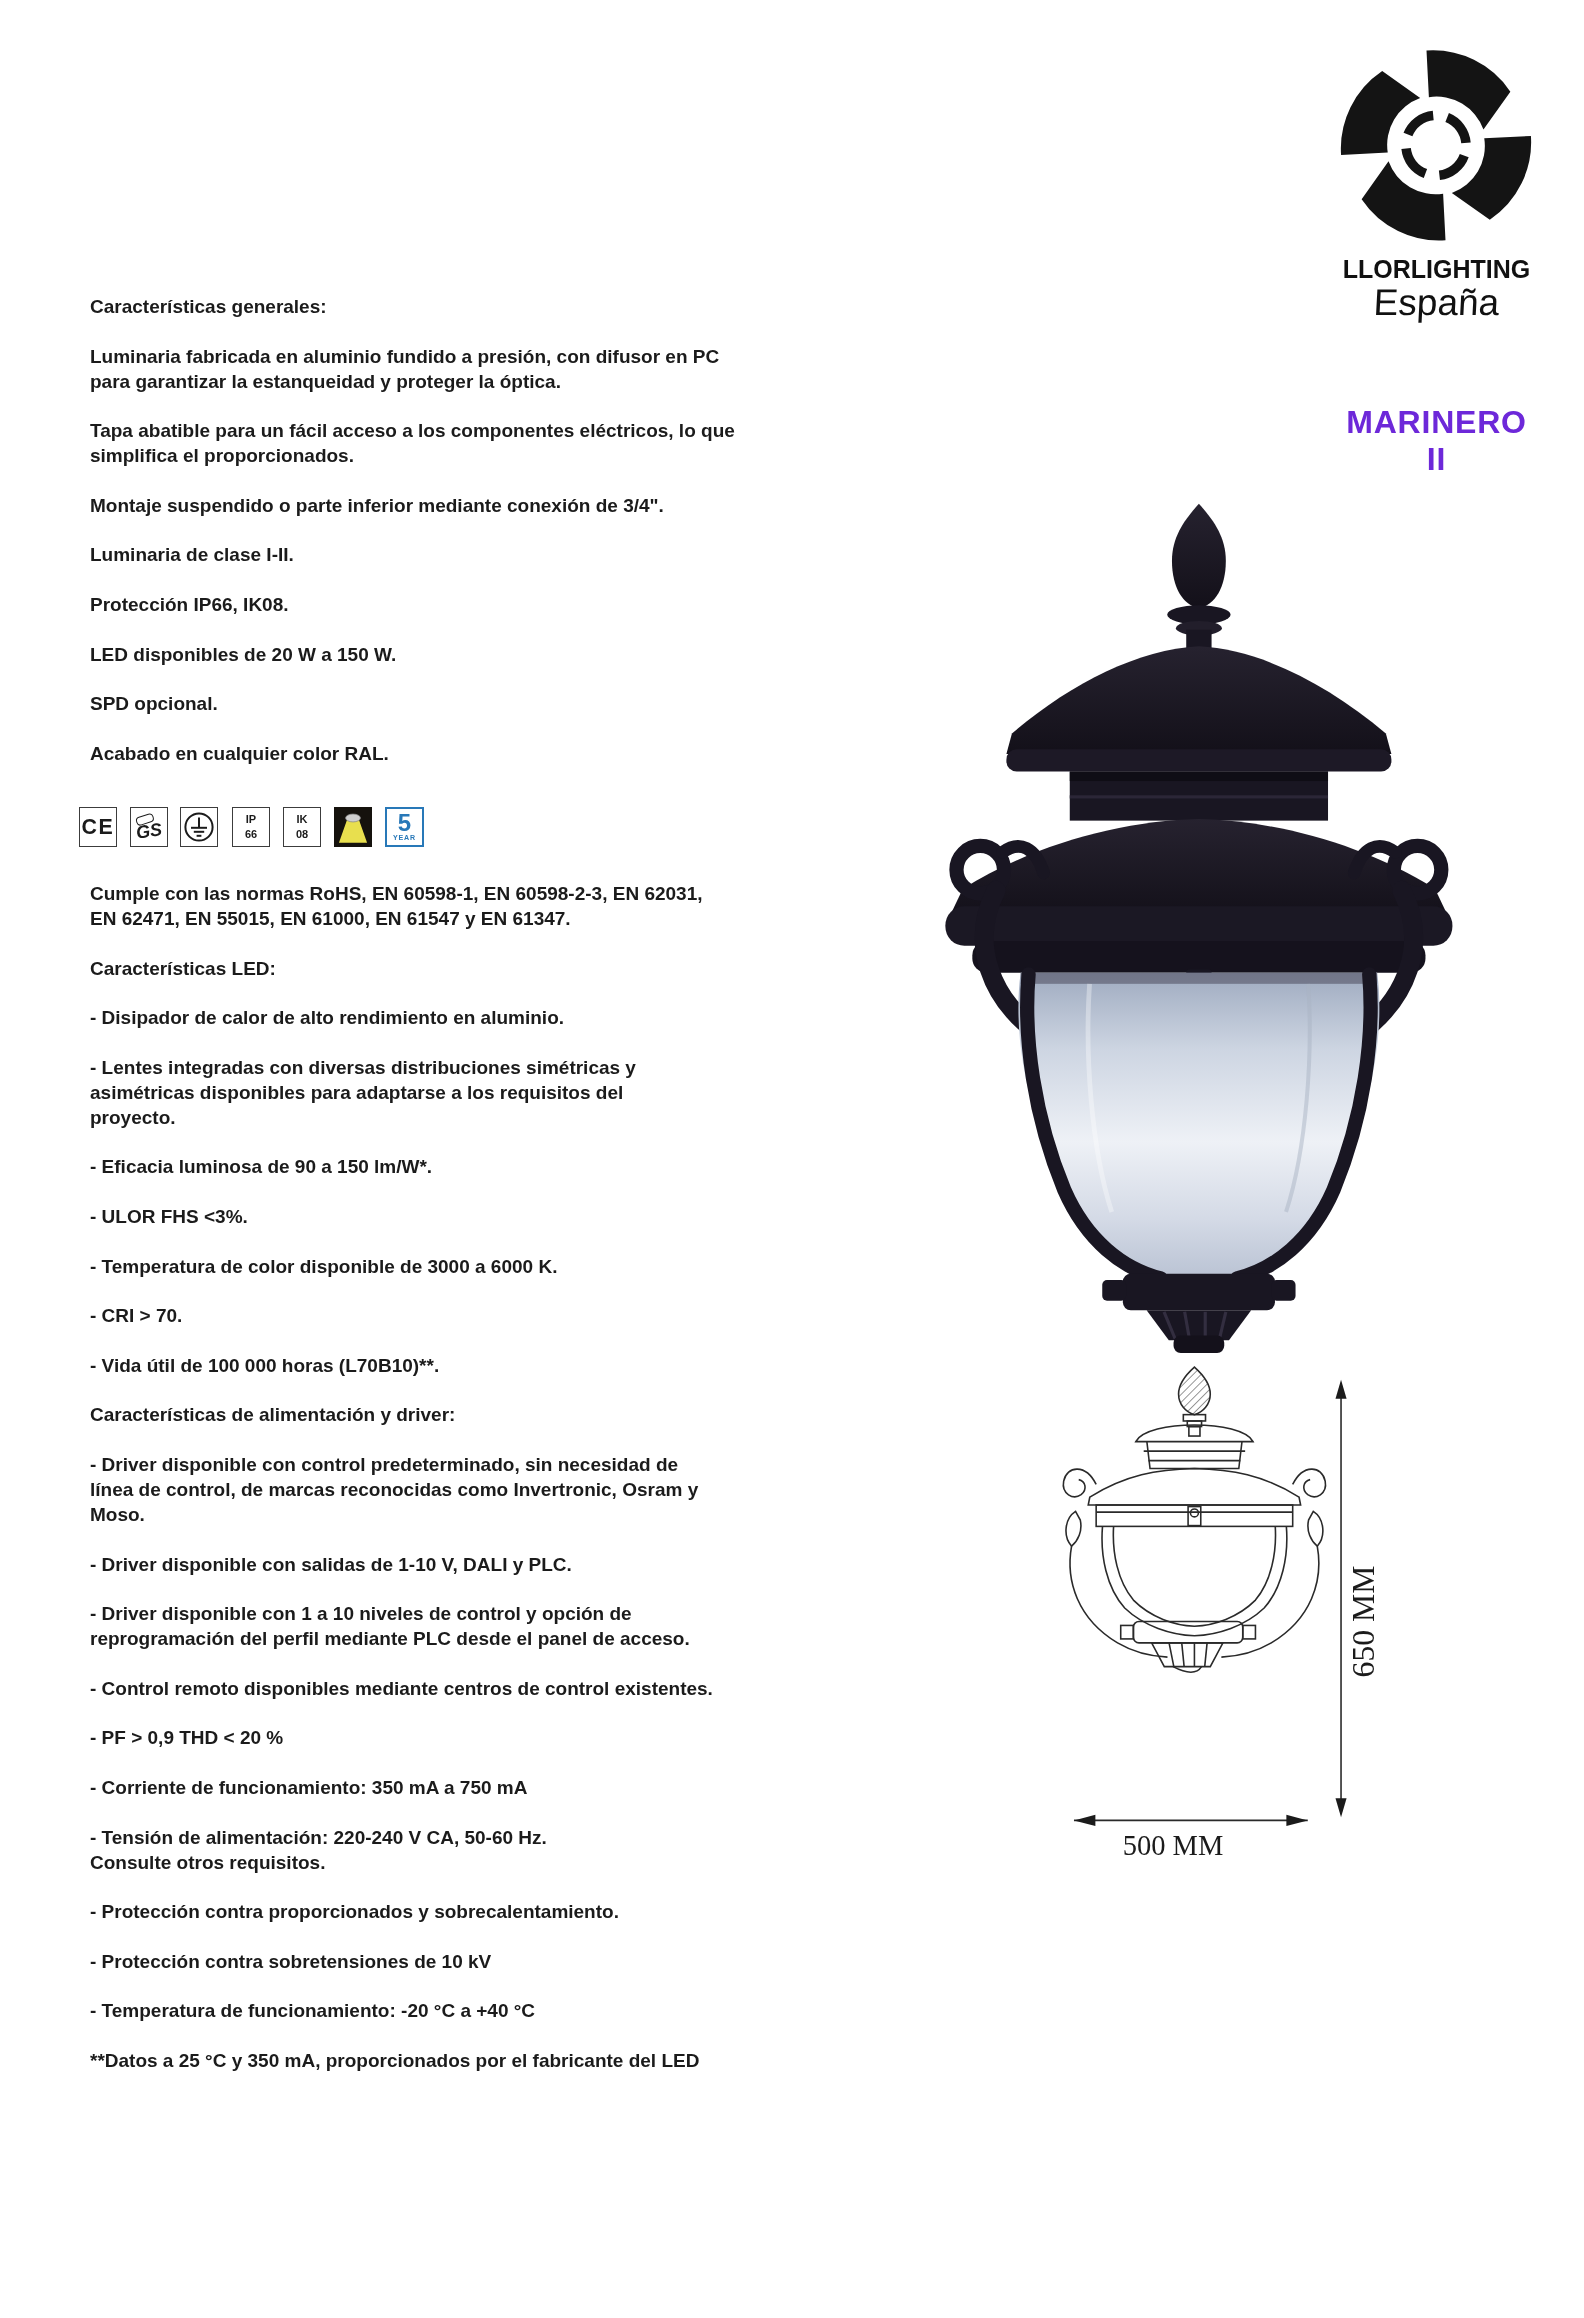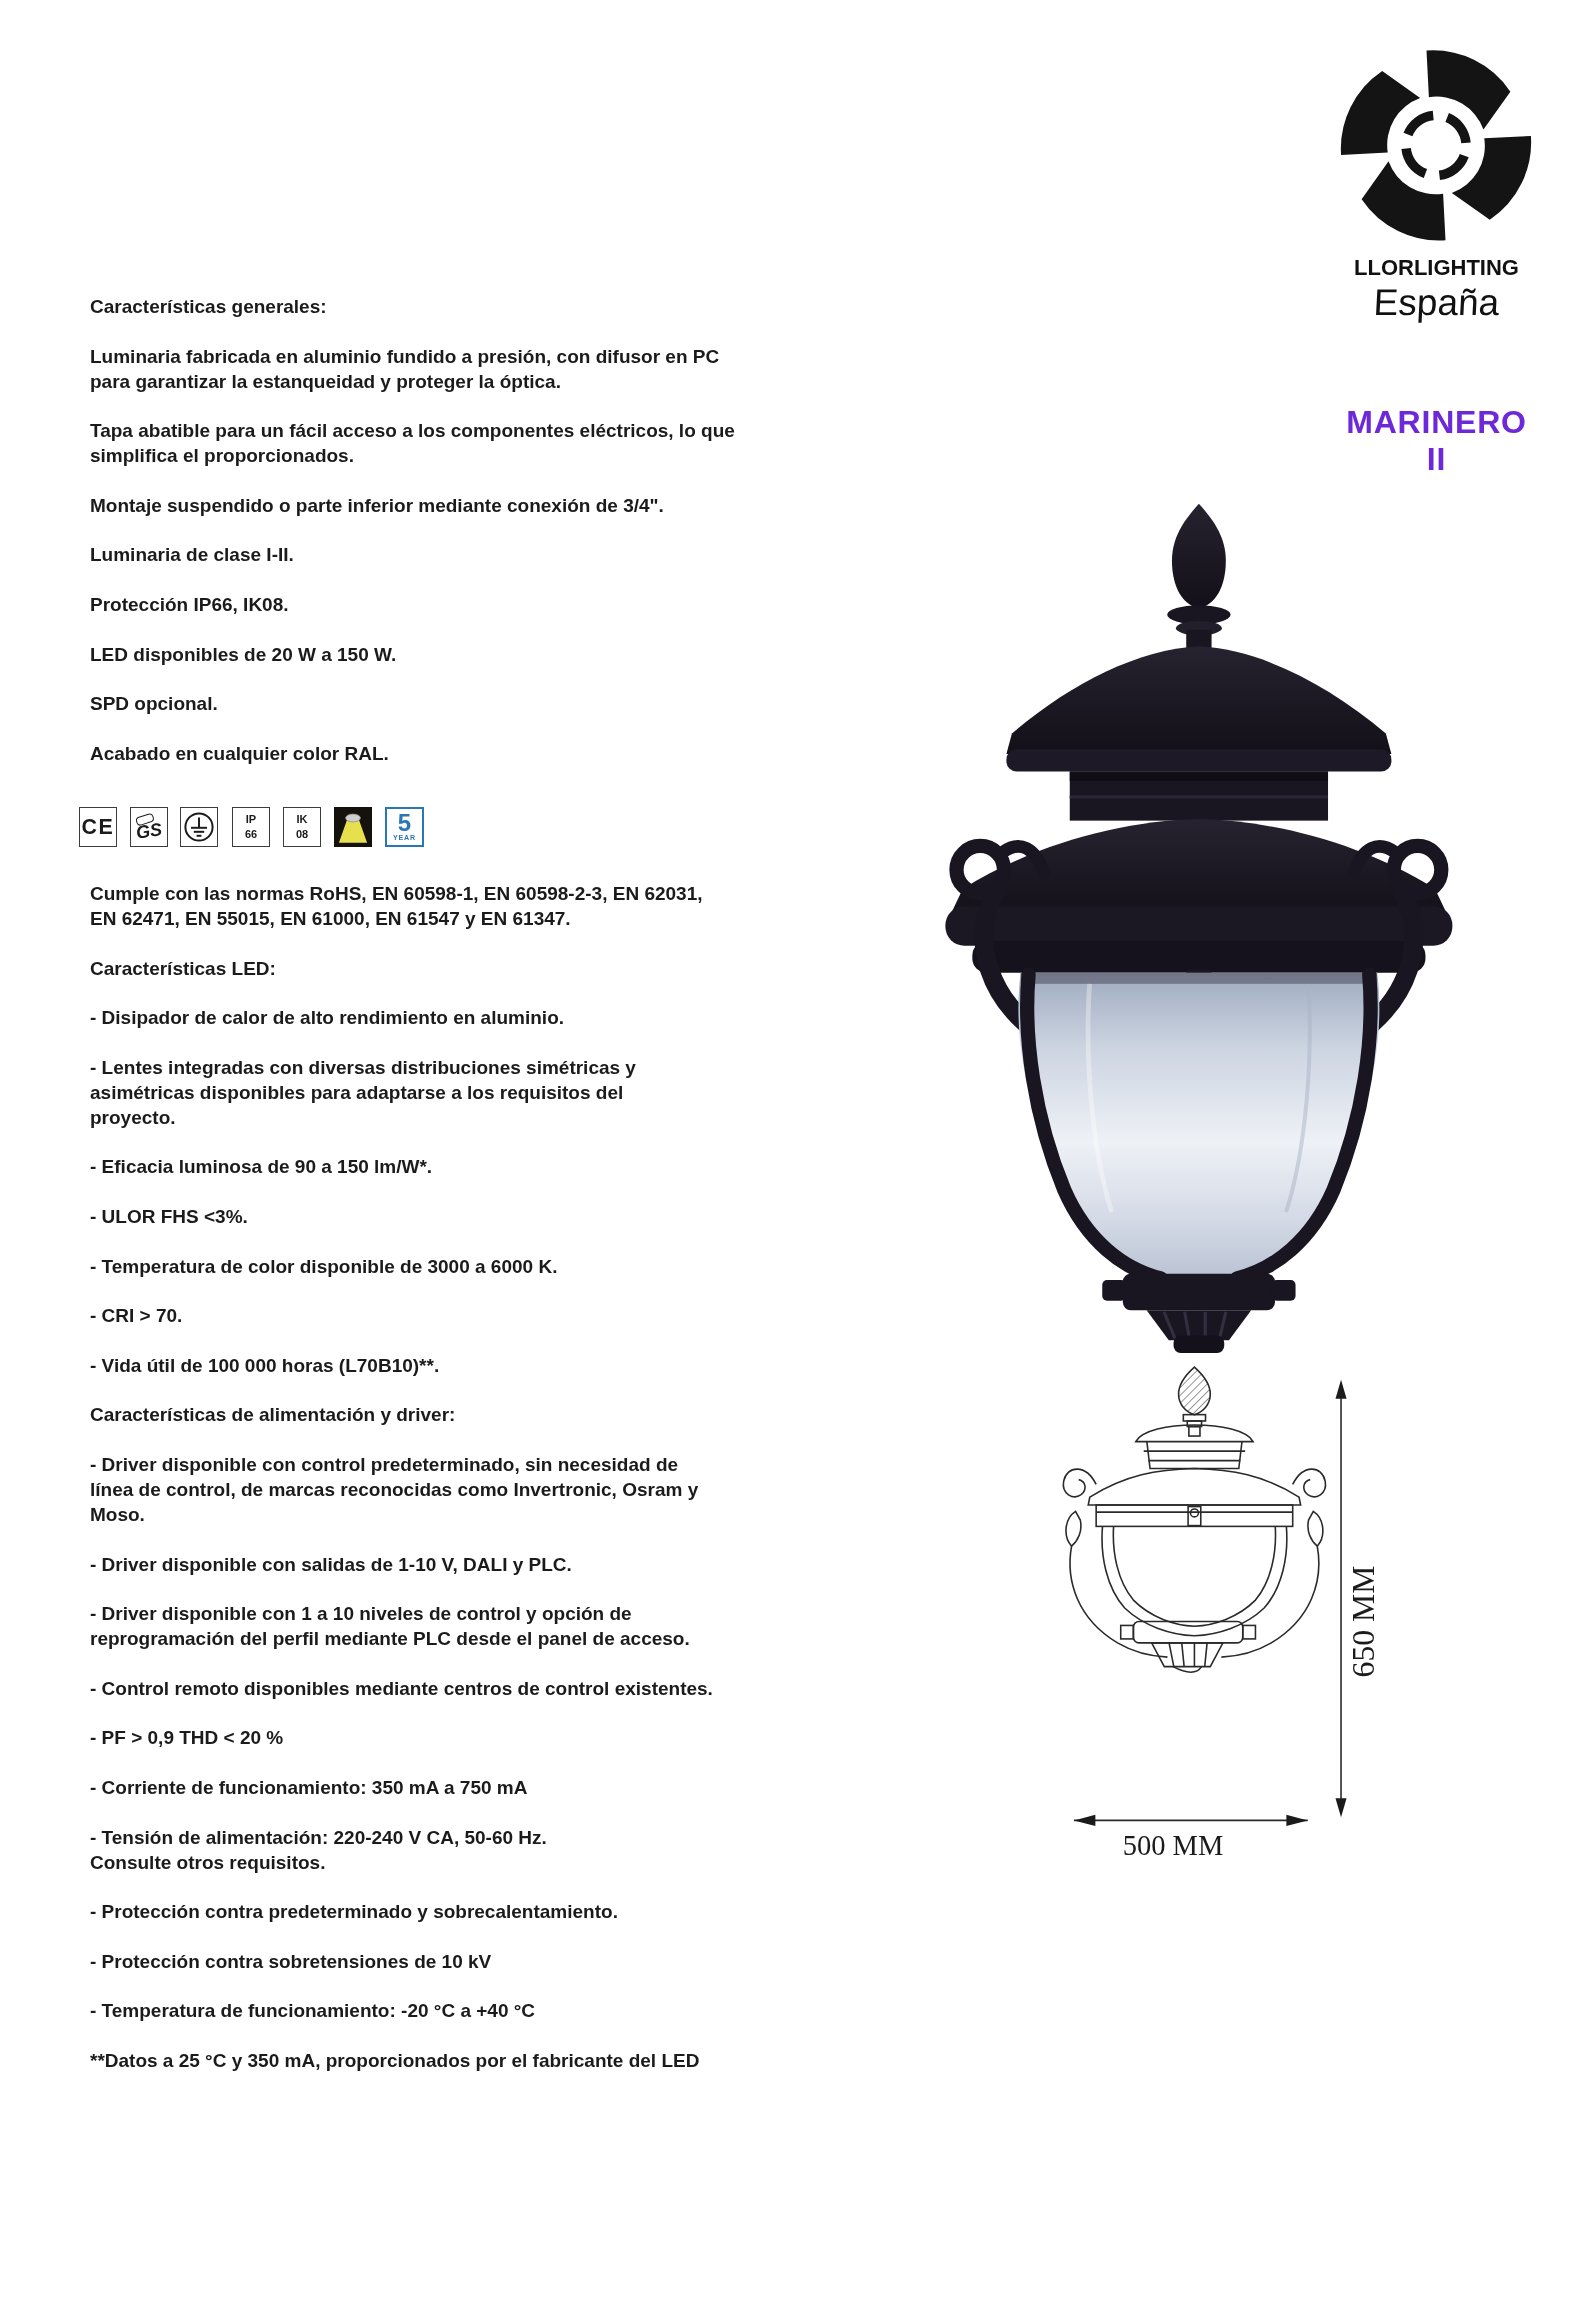--- a/index.html
+++ b/index.html
@@ -24,21 +24,21 @@
   .cert-5y{left:306px;border:2.4px solid #2878b8;width:35px;height:36px;}
   .ce-txt{font-weight:bold;font-size:21.4px;letter-spacing:1.6px;transform:scaleY(1.05);}
   .gs-txt{font-weight:bold;font-style:italic;font-size:18px;transform:rotate(-8deg);}
   .gs-pill{width:16px;height:7.1px;border:1.6px solid #1b1b1b;border-radius:4px;transform:rotate(-18deg) translate(-4.8px,1.6px);}
   .stack{font-weight:bold;font-size:11px;line-height:15px;text-align:center;}
   .fy-num{color:#2878b8;font-weight:bold;font-size:24px;line-height:22px;}
   .fy-year{color:#2878b8;font-weight:bold;font-size:7.1px;letter-spacing:0.8px;line-height:8px;}
 
   
   .brandblock{position:absolute;left:1339px;width:195px;text-align:center;}
-  .brand-name{top:255px;font-weight:bold;font-size:22px;letter-spacing:0px;color:#111;}
+  .brand-name{top:255px;font-weight:bold;font-size:25px;letter-spacing:0px;color:#111;}
   .brand-country{top:282px;font-family:cursive, sans-serif;font-size:37px;transform:skewX(-3deg);color:#111;}
   .product-title{top:404px;font-weight:bold;font-size:32px;letter-spacing:0.8px;color:#6d28d9;}
 
   svg text{font-family:"Liberation Serif", serif;}
 </style>
 </head>
 <body>
 
 <div id="page">
 
@@ -169,21 +169,21 @@
         <span class="ln">- PF &gt; 0,9 THD &lt; 20 %</span>
       </p>
       <p>
         <span class="ln">- Corriente de funcionamiento: 350 mA a 750 mA</span>
       </p>
       <p>
         <span class="ln">- Tensión de alimentación: 220-240 V CA, 50-60 Hz.</span>
         <span class="ln">Consulte otros requisitos.</span>
       </p>
       <p>
-        <span class="ln">- Protección contra predeterminado y sobrecalentamiento.</span>
+        <span class="ln">- Protección contra proporcionados y sobrecalentamiento.</span>
       </p>
       <p>
         <span class="ln">- Protección contra sobretensiones de 10 kV</span>
       </p>
       <p>
         <span class="ln">- Temperatura de funcionamiento: -20 °C a +40 °C</span>
       </p>
       <p>
         <span class="ln">**Datos a 25 °C y 350 mA, proporcionados por el fabricante del LED</span>
       </p>

